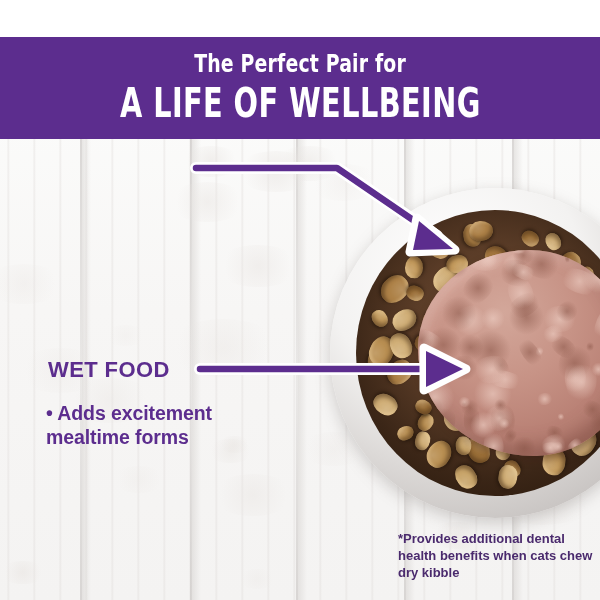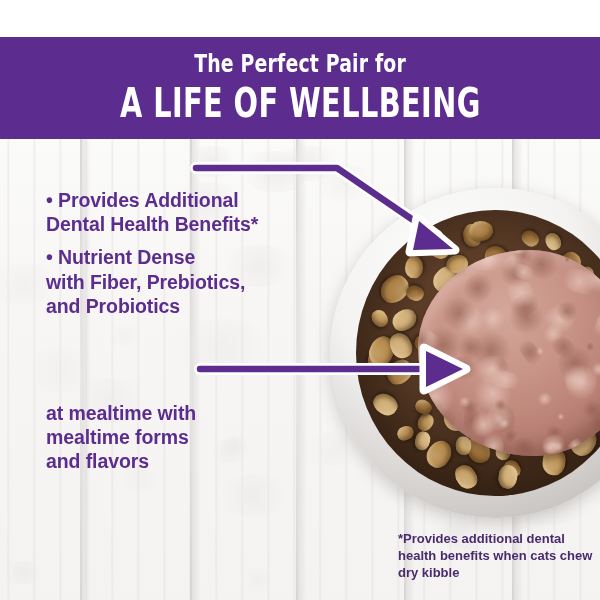--- a/index.html
+++ b/index.html
@@ -345,31 +345,23 @@
     </g>
 
     <g>
       <path d="M200 369 L442 369" fill="none" stroke="#ffffff" stroke-width="12" stroke-linecap="round"></path>
       <path d="M200 369 L432 369" fill="none" stroke="#5c2d8e" stroke-width="6.5" stroke-linecap="round"></path>
       <path d="M466 369 L424 348 L424 390 Z" fill="#ffffff" stroke="#ffffff" stroke-width="9" stroke-linejoin="round"></path>
       <path d="M463 369 L426 351 L426 387 Z" fill="#5c2d8e"></path>
     </g>
   </svg>
 
-  <div class="bullet-block" style="left:46px; top:188px; width:300px;">
-    <div>• Provides Additional</div>
-    <div>Dental Health Benefits*</div>
-    <div style="height:9px"></div>
-    <div>• Nutrient Dense</div>
-    <div>with Fiber, Prebiotics,</div>
-    <div>and Probiotics</div>
-  </div>
-
+
+  <div class="callout-title" style="left:48px; top:357px;">WET FOOD</div>
   <div class="bullet-block" style="left:46px; top:392px; width:300px;">
     <div style="height:9px"></div>
-    <div>at mealtime with</div>
+    <div>• Adds excitement</div>
     <div>mealtime forms</div>
-    <div>and flavors</div>
   </div>
 
   <div class="footnote">*Provides additional dental health benefits when cats chew dry kibble</div>
 
 </div>
 
 </body></html>

